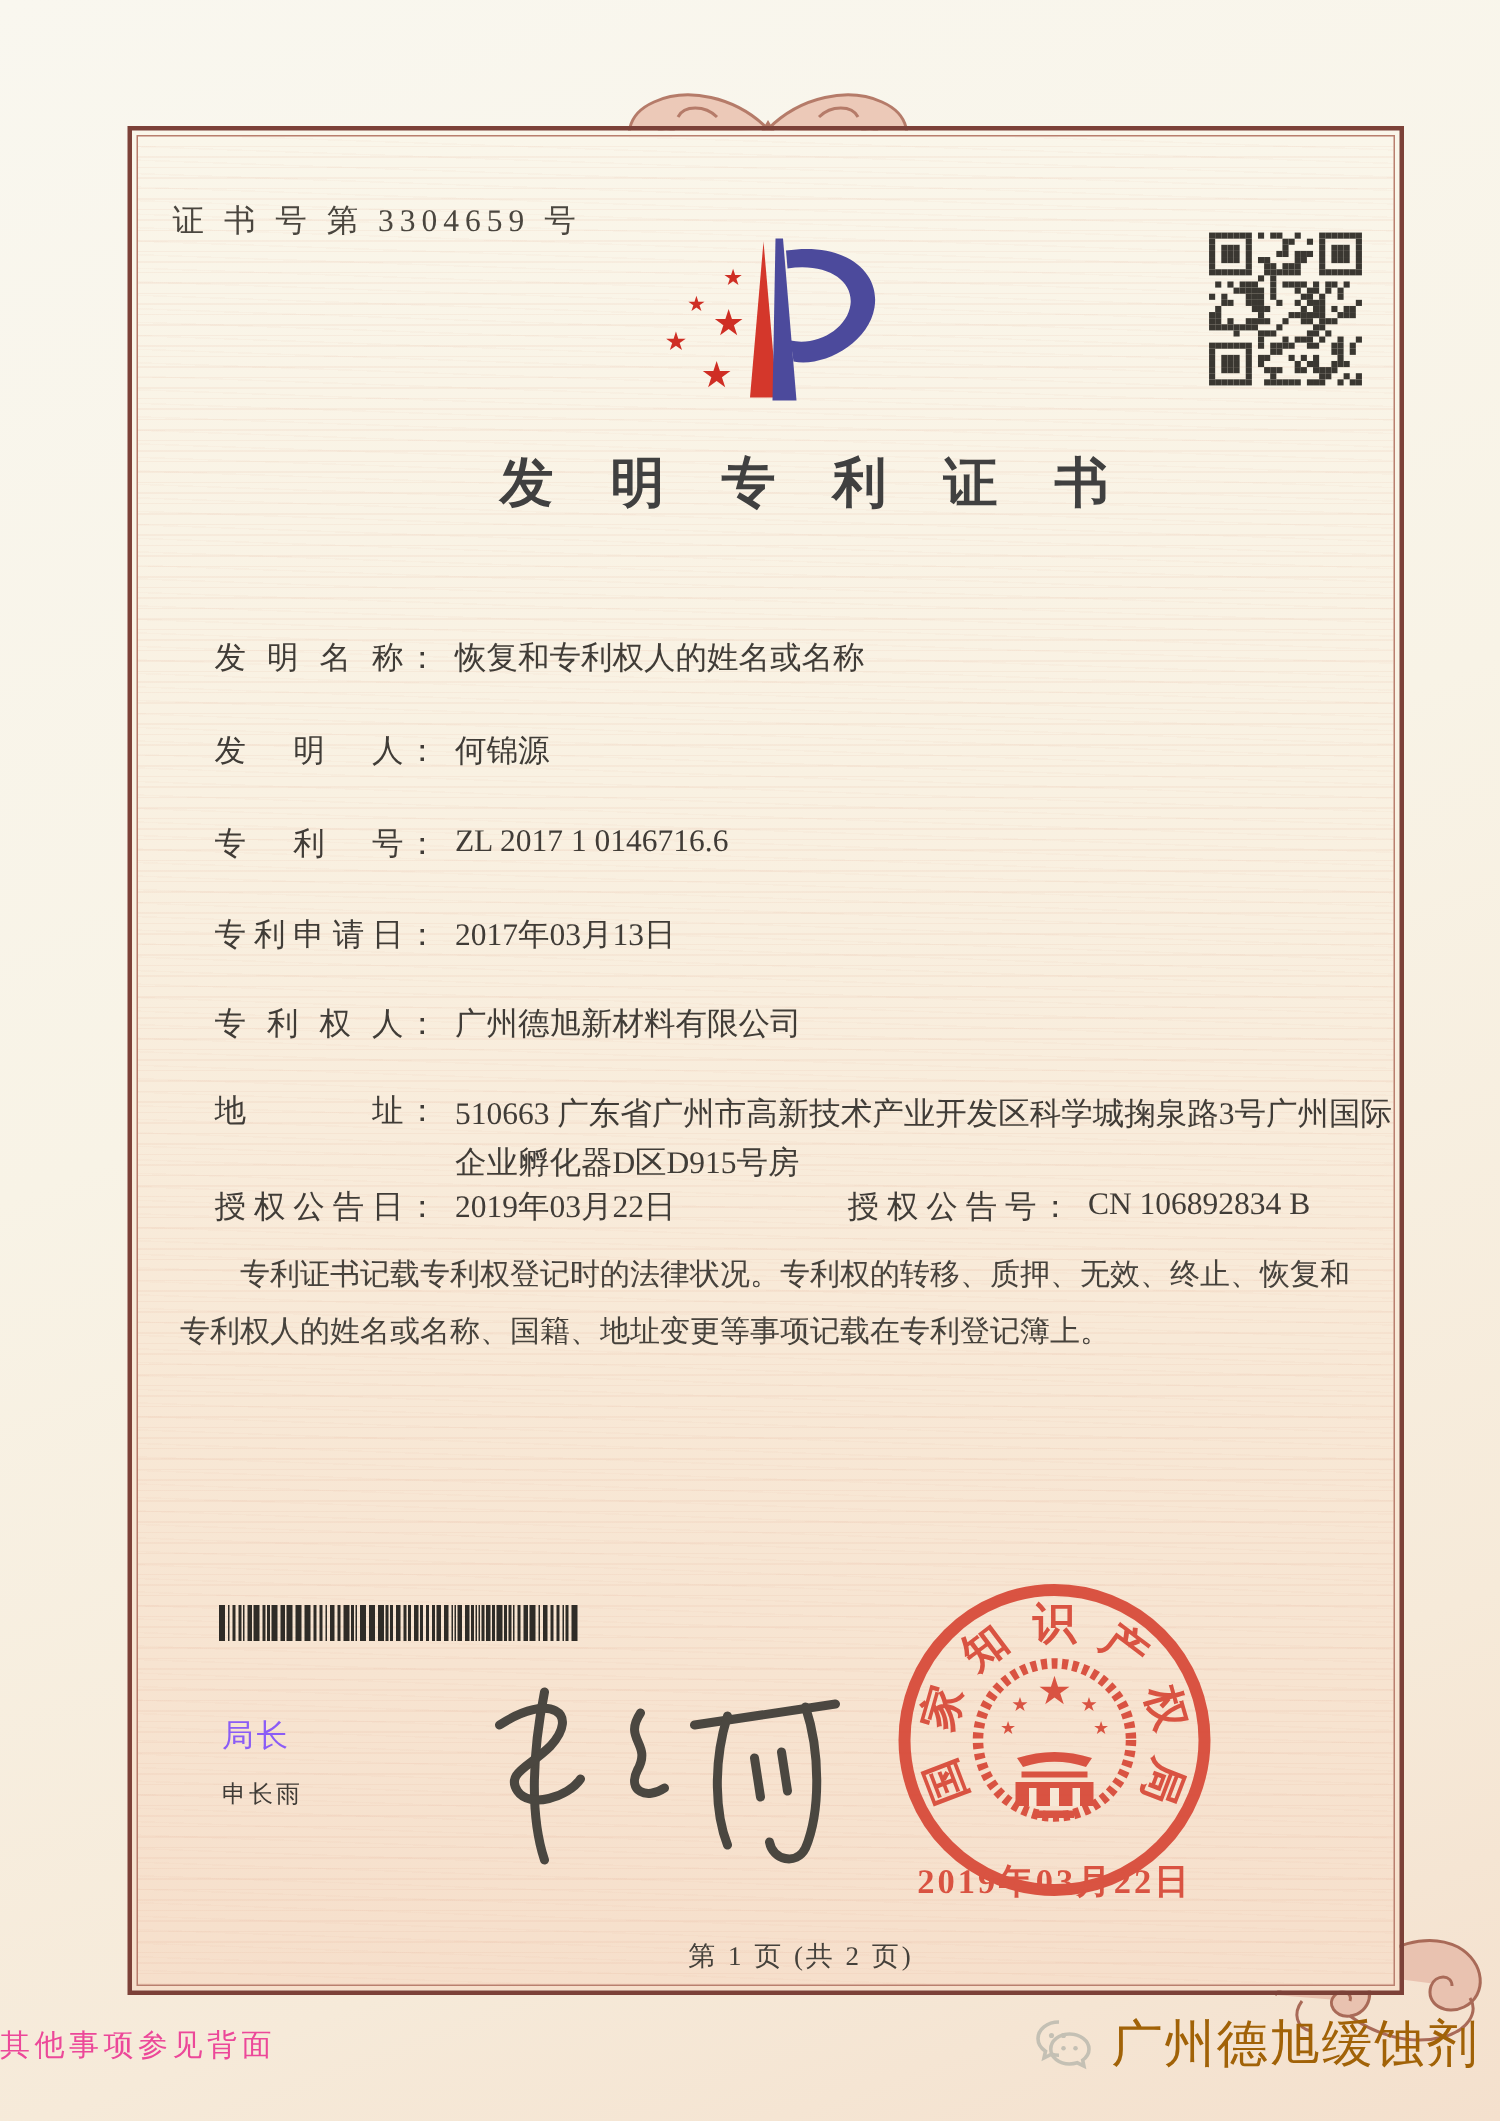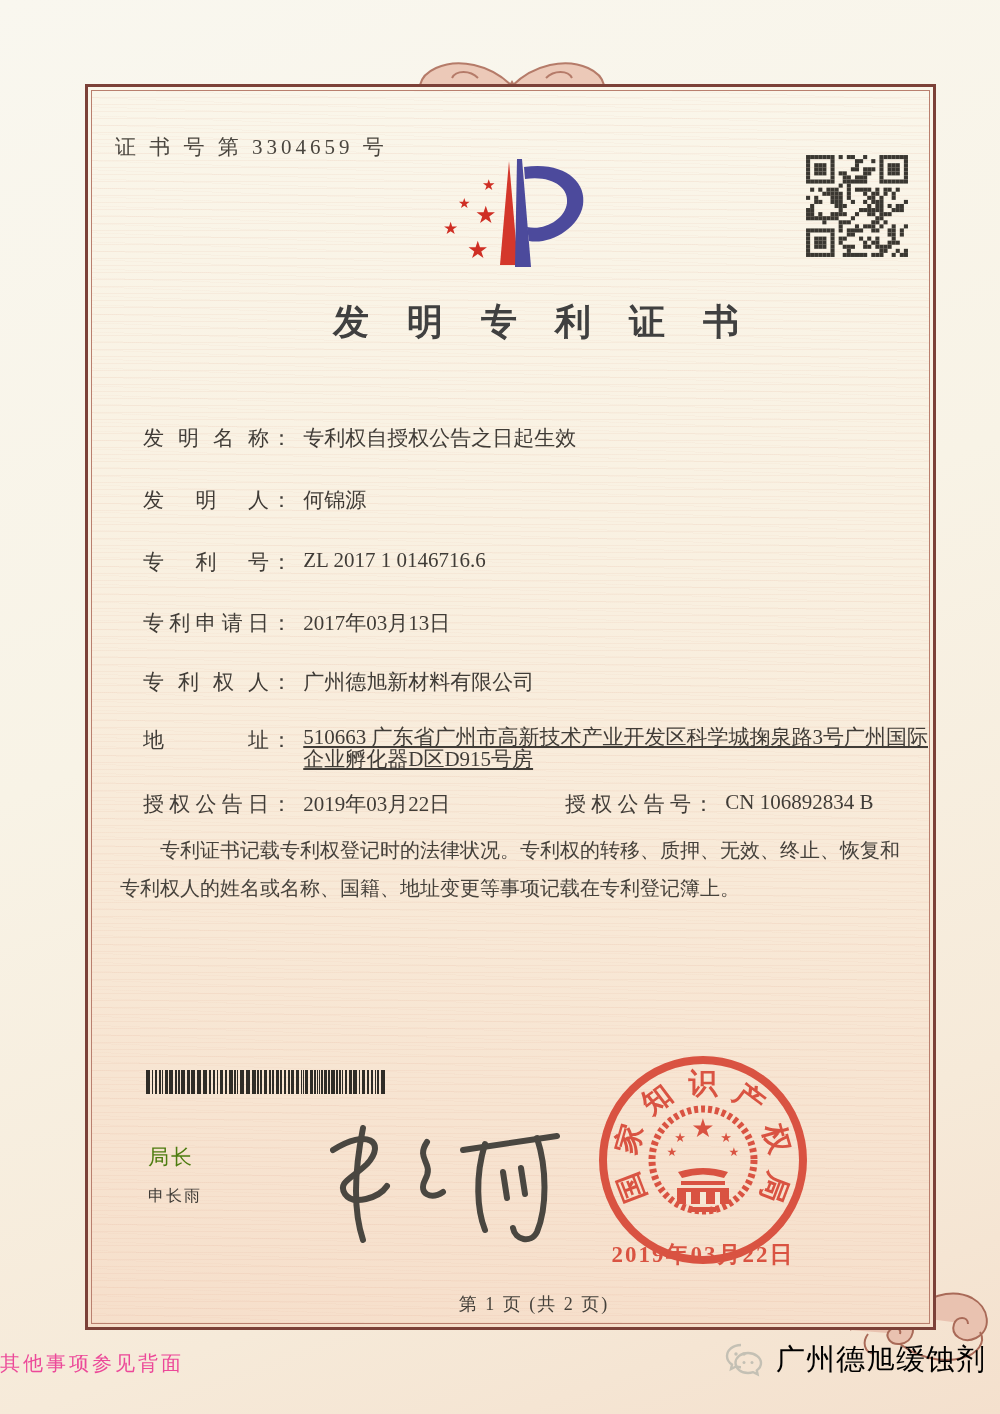--- a/index.html
+++ b/index.html
@@ -24,32 +24,32 @@
   .abs{position:absolute;}
   .cert-no{left:115px;top:133px;font-size:21px;letter-spacing:4px;color:#4a463f;}
   .title{left:0;top:298px;width:100%;text-align:center;font-size:36px;font-weight:600;
          color:#404040;letter-spacing:38px;padding-left:36px;}
   .title span{padding-left:38px;}
   .fieldrow{left:143px;font-size:21px;color:#403c37;white-space:nowrap;}
   .jlabel{display:inline-flex;justify-content:space-between;width:126px;vertical-align:top;}
   .jlabel i{font-style:normal;}
   .colon{margin:0 6px 0 2px;}
   .fval{display:inline-block;vertical-align:top;}
-  .addr-val{white-space:normal;width:640px;line-height:22px;text-decoration:underline;}
+  .addr-val{white-space:normal;width:640px;line-height:33px;}
   .grant2{position:absolute;left:422px;top:0;white-space:nowrap;}
   .paras{left:120px;top:832px;width:792px;font-size:20px;line-height:37.5px;color:#46423c;}
   .paras p{margin:0;text-indent:2em;}
   .barcode-wrap{left:146px;top:1070px;}
-  .director-title{left:148px;top:1143px;font-size:21px;color:#4d7c0f;letter-spacing:2px;}
+  .director-title{left:148px;top:1143px;font-size:21px;color:#8b5cf6;letter-spacing:2px;}
   .director-name{left:148px;top:1186px;font-size:16px;color:#3f3b36;letter-spacing:2px;}
   .sig{left:275px;top:1098px;}
   .seal{left:588px;top:1040px;}
   .pageinfo{left:0;top:1292px;width:100%;text-align:center;font-size:18px;color:#45413b;letter-spacing:2px;padding-left:34px;}
   .backnote{left:0;top:1350px;width:100%;text-align:left;font-size:20px;color:#ec4899;letter-spacing:3px;}
-  .watermark{right:14px;top:1340px;display:flex;align-items:center;gap:8px;color:#000000;font-size:29px;letter-spacing:1px;justify-content:space-between;}
+  .watermark{right:14px;top:1340px;display:flex;align-items:center;gap:8px;color:#a16207;font-size:34px;letter-spacing:1px;justify-content:space-between;}
   .logo{left:425px;top:143px;width:210px;height:152px;}
   .logo .star{position:absolute;color:#cf2e24;line-height:1;font-family:"DejaVu Sans",sans-serif;}
   .qr{left:804px;top:153px;}
   .orn-top{left:362px;top:52px;}
   .orn-br{left:840px;top:1272px;}
 </style>
 </head>
 <body>
 
 <svg class="abs orn-top" width="300" height="66" viewBox="0 0 300 66">
@@ -384,21 +384,21 @@
 
 <div class="abs title"><span>发明专利证书</span></div>
 
 <div class="abs fieldrow" style="top:424px;">
   <span class="jlabel">
       <i>发</i>
       <i>明</i>
       <i>名</i>
       <i>称</i>
     </span><span class="colon">：</span>
-  <span class="fval">专利权自授权公告之日起生效</span>
+  <span class="fval">恢复和专利权人的姓名或名称</span>
 </div>
 <div class="abs fieldrow" style="top:486px;">
   <span class="jlabel">
       <i>发</i>
       <i>明</i>
       <i>人</i>
     </span><span class="colon">：</span>
   <span class="fval">何锦源</span>
 </div>
 <div class="abs fieldrow" style="top:548px;">

